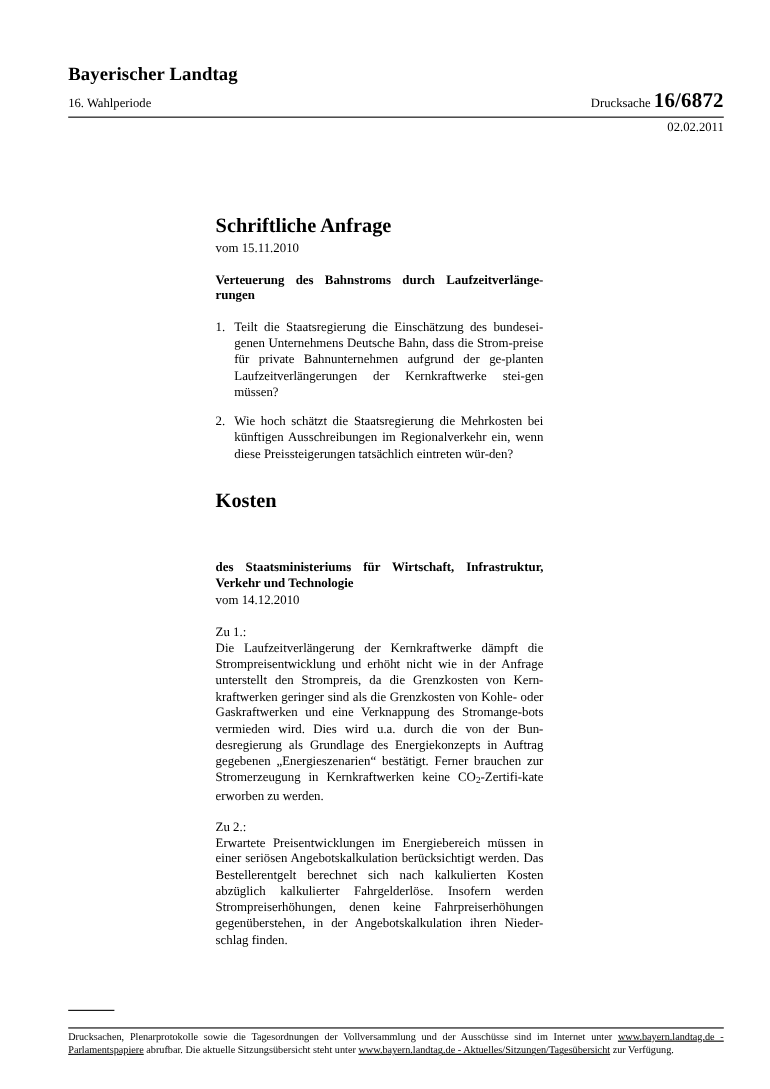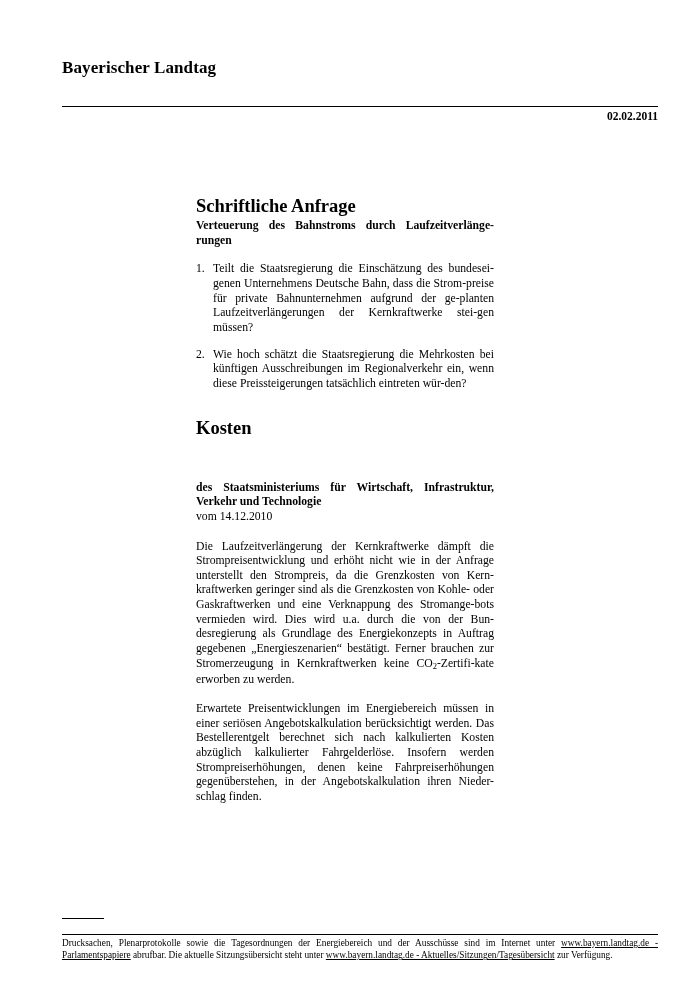--- a/index.html
+++ b/index.html
@@ -61,21 +61,20 @@
     top: 106px;
     width: 596px;
     border-bottom: 1.6px solid #000;
   }
   .header-date {
     position: absolute;
     right: 42px;
     top: 110px;
     font-size: 11.5px;
     text-align: right;
-    font-weight: bold;
   }
 
   
   .content {
     position: absolute;
     left: 196px;
     top: 196px;
     width: 298px;
     text-align: justify;
   }
@@ -193,28 +192,36 @@
   }
   .footer u { text-decoration: underline; }
 </style>
 </head>
 <body>
 
 <div class="page">
 
   <div class="header">
     <div class="header-title">Bayerischer Landtag</div>
+    <div class="header-row2">
+      <div class="header-period">16. Wahlperiode</div>
+      <div class="header-druck">
+        <span>Drucksache</span>
+        <span class="drucknum">16/6872</span>
+      </div>
+    </div>
   </div>
 
   <div class="header-rule"></div>
   <div class="header-date">02.02.2011</div>
 
   <div class="content">
 
     <h1 class="doc-h1">Schriftliche Anfrage</h1>
+    <div class="date-line">vom 15.11.2010</div>
 
     <div class="topic">Verteuerung des Bahnstroms durch Laufzeitverlänge-
 rungen</div>
 
 
     <ol class="questions">
       <li>
         <span class="qnum">1.</span>
         <span>Teilt die Staatsregierung die Einschätzung des bundesei-genen Unternehmens Deutsche Bahn, dass die Strom-preise für private Bahnunternehmen aufgrund der ge-planten Laufzeitverlängerungen der Kernkraftwerke stei-gen müssen?</span>
       </li>
@@ -222,28 +229,30 @@
         <span class="qnum">2.</span>
         <span>Wie hoch schätzt die Staatsregierung die Mehrkosten bei künftigen Ausschreibungen im Regionalverkehr ein, wenn diese Preissteigerungen tatsächlich eintreten wür-den?</span>
       </li>
     </ol>
 
     <div class="answer-block">
       <h2 class="doc-h2">Kosten</h2>
       <div class="ministry">des Staatsministeriums für Wirtschaft, Infrastruktur, Verkehr und Technologie</div>
       <div class="answer-date">vom 14.12.2010</div>
 
+      <div class="para-label">Zu 1.:</div>
       <p class="body-p">Die Laufzeitverlängerung der Kernkraftwerke dämpft die Strompreisentwicklung und erhöht nicht wie in der Anfrage unterstellt den Strompreis, da die Grenzkosten von Kern-kraftwerken geringer sind als die Grenzkosten von Kohle- oder Gaskraftwerken und eine Verknappung des Stromange-bots vermieden wird. Dies wird u.a. durch die von der Bun-desregierung als Grundlage des Energiekonzepts in Auftrag gegebenen „Energieszenarien“ bestätigt. Ferner brauchen zur Stromerzeugung in Kernkraftwerken keine CO<sub>2</sub>-Zertifi-kate erworben zu werden.</p>
 
       <div class="gap"></div>
 
+      <div class="para-label">Zu 2.:</div>
       <p class="body-p">Erwartete Preisentwicklungen im Energiebereich müssen in einer seriösen Angebotskalkulation berücksichtigt werden. Das Bestellerentgelt berechnet sich nach kalkulierten Kosten abzüglich kalkulierter Fahrgelderlöse. Insofern werden Strompreiserhöhungen, denen keine Fahrpreiserhöhungen gegenüberstehen, in der Angebotskalkulation ihren Nieder-schlag finden.</p>
     </div>
 
   </div>
 
   <div class="footer-rule-short"></div>
   <div class="footer-rule"></div>
   <div class="footer">
-    <span>Drucksachen, Plenarprotokolle sowie die Tagesordnungen der Energiebereich und der Ausschüsse sind im Internet unter </span><u>www.bayern.landtag.de - Parlamentspapiere</u><span> abrufbar. Die aktuelle Sitzungsübersicht steht unter </span><u>www.bayern.landtag.de - Aktuelles/Sitzungen/Tagesübersicht</u><span> zur Verfügung.</span>
+    <span>Drucksachen, Plenarprotokolle sowie die Tagesordnungen der Vollversammlung und der Ausschüsse sind im Internet unter </span><u>www.bayern.landtag.de - Parlamentspapiere</u><span> abrufbar. Die aktuelle Sitzungsübersicht steht unter </span><u>www.bayern.landtag.de - Aktuelles/Sitzungen/Tagesübersicht</u><span> zur Verfügung.</span>
   </div>
 
 </div>
 
 </body></html>

